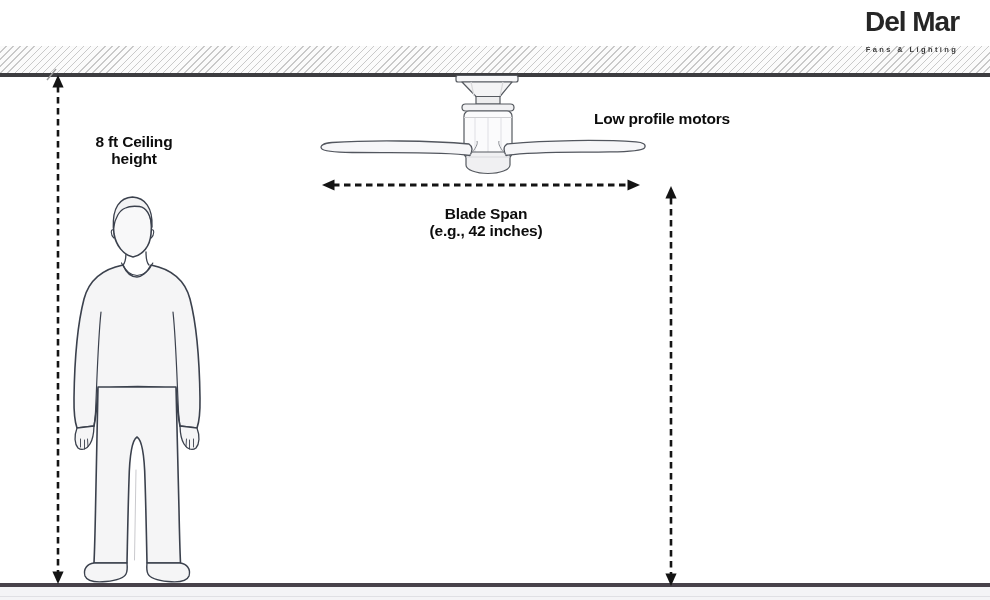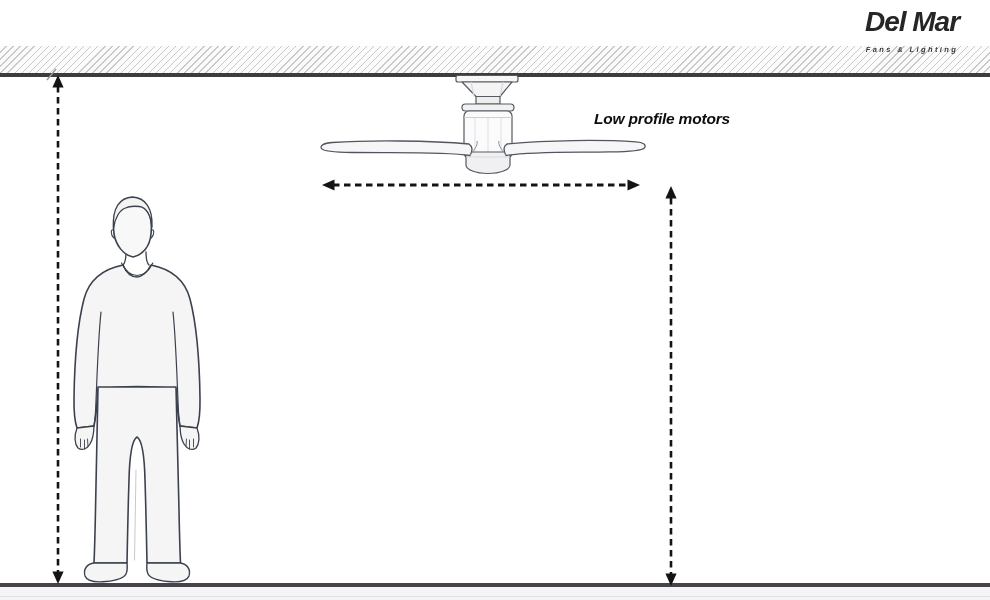--- a/index.html
+++ b/index.html
@@ -3,21 +3,21 @@
 <meta charset="utf-8">
 <style>
   html,body{margin:0;padding:0;}
   body{
     width:990px;height:600px;
     background:#ffffff;
     font-family:"Liberation Sans", sans-serif;
     position:relative;overflow:hidden;
     color:#0e0e0e;
   }
-  .stage{position:absolute;inset:0;font-style:italic;}
+  .stage{position:absolute;inset:0;}
 
   
   .ceiling-hatch{
     position:absolute;left:0;top:46px;width:990px;height:27px;
     background:
       repeating-linear-gradient(135deg,
         rgba(255,255,255,0) 0px, rgba(255,255,255,0) 4px,
         #c9c9c9 4px, #c9c9c9 5px),
       #fbfbfb;
     border-bottom:4px solid #3d3d40;
@@ -176,18 +176,22 @@
 
       <path d="M113.5,228 C112,208 120,197.5 132.5,197 C145,197.5 153,208 152,227
                C150.5,215 146.5,207.5 139.5,206.5 C134.5,206 129,206 125.5,208
                C119.5,210 115,218 113.5,228 Z" fill="#f3f3f4" stroke-width="1.3"></path>
 
       <path d="M113.5,230 C110.5,228.5 110.5,235 113.8,238" fill="none" stroke-width="1.1"></path>
       <path d="M151.5,230 C154.5,228.5 154.5,235 151.2,238" fill="none" stroke-width="1.1"></path>
     </g>
   </svg>
 
+  <div class="label multiline lbl-ceiling">8 ft Ceiling
+height</div>
 
   <div class="label lbl-lowprofile">Low profile motors</div>
 
+  <div class="label multiline lbl-bladespan">Blade Span
+(e.g., 42 inches)</div>
 
 
 </div>
 
 </body></html>

